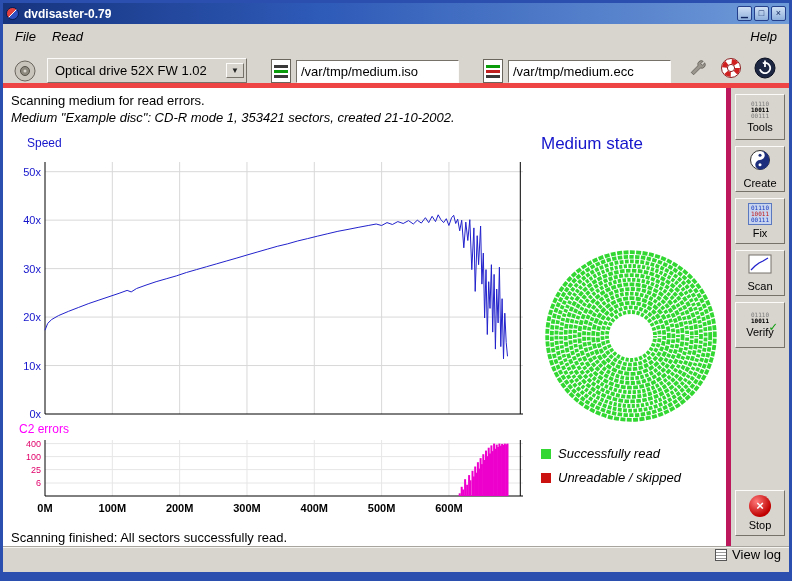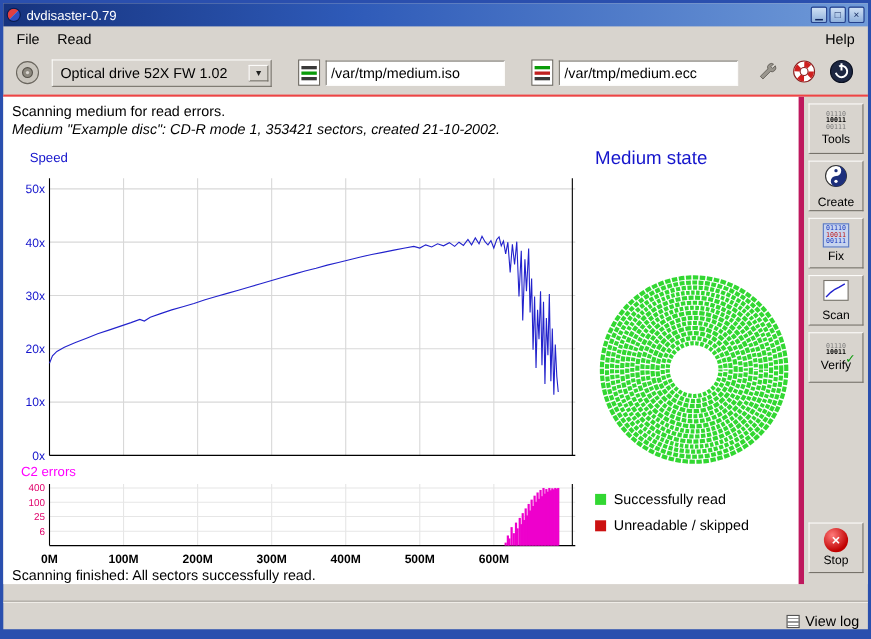--- a/index.html
+++ b/index.html
@@ -15,35 +15,35 @@
 
   
   .titlebar {
     height: 21px; flex: 0 0 21px;
     background: linear-gradient(90deg,#16337e 0%,#2e5ab8 40%,#6f9ad8 100%);
     display: flex; align-items: center; padding: 0 3px; color: #fff;
   }
   .app-icon { width: 13px; height: 13px; border-radius: 50%;
     background: linear-gradient(135deg,#e04040 48%, #fff 50%, #2f4fc0 52%);
     border: 1px solid #0a1c50; margin-right: 5px; }
-  .title-text { font-size: 12px; font-weight: normal; flex: 1; }
+  .title-text { font-size: 12px; font-weight: bold; flex: 1; }
   .win-btns { display: flex; gap: 2px; }
   .win-btn { width: 15px; height: 15px; font-size: 9px; line-height: 13px; text-align: center;
     color: #10265e; background: linear-gradient(180deg,#cfe0f4,#8fb0dc);
     border: 1px solid #24408c; border-radius: 2px; cursor: default; }
 
   
-  .menubar { height: 22px; flex: 0 0 22px; display: flex; align-items: center;
-    font-size: 13px; color: #000; padding: 0 4px; }
+  .menubar { height: 22px; flex: 0 0 22px; display: flex; align-items: flex-end;
+    font-size: 13px; color: #000; padding: 0 4px; font-style: italic; }
   .menu-item { padding: 2px 8px; }
   .menu-spacer { flex: 1; }
 
   
-  .toolbar { height: 42px; flex: 0 0 42px; display: flex; align-items: center; padding: 0 10px;
-    border-bottom: 2px solid #ef4444; box-shadow: 0 1px 0 #f6f4f0; }
+  .toolbar { height: 42px; flex: 0 0 42px; display: flex; align-items: flex-end; padding: 0 10px;
+    border-bottom: 5px solid #ef4444; box-shadow: 0 1px 0 #f6f4f0; }
   .tb-drive-icon { width: 24px; height: 24px; display: inline-block; }
   .combo { margin-left: 10px; width: 200px; height: 25px; display: flex; align-items: center;
     background: #d8d4ce; border: 1px solid; border-color: #fcfbf9 #76726a #76726a #fcfbf9;
     font-size: 13px; padding: 0 2px 0 7px; }
   .combo-label { flex: 1; white-space: nowrap; overflow: hidden; }
   .combo-arrow { font-size: 8px; color: #222; padding: 2px 4px; border: 1px solid;
     border-color: #fcfbf9 #76726a #76726a #fcfbf9; margin-left: 4px; }
   .file-icon { width: 20px; height: 24px; background: #fff; border: 1px solid #6a665e;
     margin-left: 24px; display: flex; flex-direction: column; justify-content: center; gap: 2px; padding: 2px; }
   .file-icon i { display: block; height: 3px; }
@@ -60,21 +60,21 @@
 
   
   .content { flex: 1; display: flex; min-height: 0; }
   .main-panel { flex: 1; background: #fff; position: relative; border-right: 5px solid #be185d; }
   .status-lines { padding: 5px 8px 0 8px; font-size: 13px; color: #000; }
   .status-line2 { font-style: italic; margin-top: 2px; }
   #charts-box { position: absolute; left: 2px; top: 46px; width: 525px; height: 390px; }
   .medium-col { position: absolute; left: 530px; top: 46px; width: 196px; }
   .medium-label { color: #1515cc; font-size: 17px; margin-left: 8px; }
   #disc-box { margin: 92px 0 0 8px; width: 180px; height: 180px; }
-  .legend { margin: 20px 0 0 8px; }
+  .legend { margin: 20px 0 0 8px; font-style: italic; }
   .legend-row { display: flex; align-items: center; margin-bottom: 9px; font-size: 13px; }
   .legend-swatch { width: 10px; height: 10px; margin-right: 7px; display: inline-block; }
   .finished-line { position: absolute; left: 8px; bottom: 1px; font-size: 13px; }
 
   
   .sidebar { flex: 0 0 58px; background: #d8d4ce; position: relative; }
   .side-btn { width: 50px; height: 46px; margin: 6px auto 0 auto; background: #d8d4ce;
     border: 1px solid; border-color: #fcfbf9 #76726a #76726a #fcfbf9;
     display: flex; flex-direction: column; align-items: center; justify-content: center; cursor: default; }
   .side-label { font-size: 11px; margin-top: 2px; }
@@ -86,21 +86,21 @@
   .fix-tile .f1, .fix-tile .f3 { color: #1a3ac0; } .fix-tile .f2 { color: #c01818; }
   .verify-wrap { position: relative; }
   .verify-check { position: absolute; right: -8px; bottom: -6px; color: #0a9c0a; font-size: 13px; font-weight: bold; }
   .stop-btn { position: absolute; bottom: 10px; left: 4px; }
   .stop-icon { width: 22px; height: 22px; border-radius: 50%;
     background: radial-gradient(circle at 35% 30%, #ff7a7a, #c00000 70%);
     color: #fff; font-weight: bold; font-size: 13px; line-height: 22px; text-align: center; }
 
   
   .footer { height: 26px; flex: 0 0 26px; border-top: 1px solid #a8a49e; box-shadow: inset 0 1px 0 #f6f4f0;
-    display: flex; align-items: flex-end; justify-content: flex-end; padding: 0 8px; font-size: 13px; margin-top: 15px; }
+    display: flex; align-items: flex-start; justify-content: flex-end; padding: 0 8px; font-size: 13px; }
   .viewlog { display: flex; align-items: center; gap: 5px; cursor: default; }
   .viewlog-icon { width: 12px; height: 12px; border: 1px solid #555; background:
     repeating-linear-gradient(180deg, #fff 0 2px, #999 2px 3px); }
 </style>
 </head>
 <body>
 
 <div class="window">
 
   <div class="titlebar">

